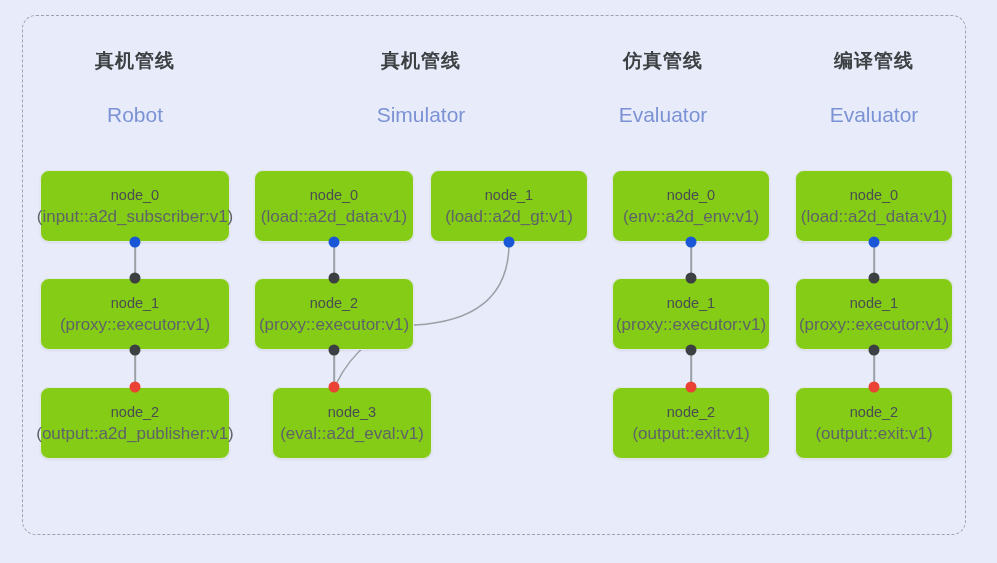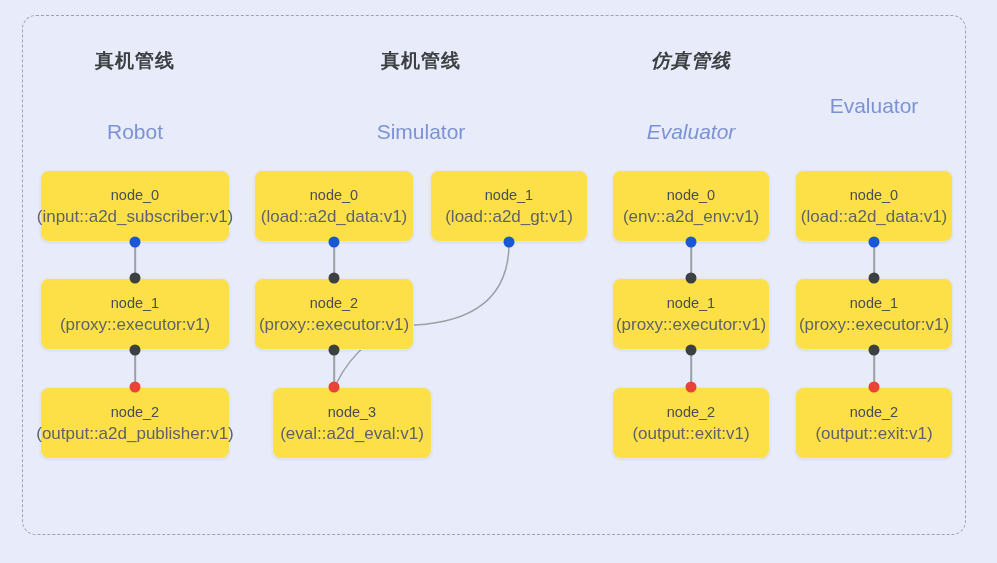--- a/index.html
+++ b/index.html
@@ -43,33 +43,33 @@
   }
   .col-title-cn {
     font-size: 19px;
     font-weight: bold;
     color: #3c4043;
     letter-spacing: 1px;
     line-height: 26px;
     white-space: nowrap;
   }
   .col-title-en {
-    margin-top: 45px;
+    margin-top: 28px;
     font-size: 21px;
     color: #7b92d4;
     line-height: 26px;
     white-space: nowrap;
     font-weight: normal;
   }
 
   
   .node-card {
     position: absolute;
     box-sizing: border-box;
-    background: #fde047;
+    background: #84cc16;
     border: 1px solid #e4e6ea;
     border-radius: 9px;
     box-shadow: 0 1px 2px rgba(60,64,67,0.10);
     display: flex;
     flex-direction: column;
     align-items: center;
     justify-content: center;
     z-index: 3;
   }
   .node-name {
@@ -133,26 +133,27 @@
   <div class="column" style="left:40px; width:190px;">
     <div class="col-title-cn">真机管线</div>
     <div class="col-title-en">Robot</div>
   </div>
 
   <div class="column" style="left:326px; width:190px;">
     <div class="col-title-cn">真机管线</div>
     <div class="col-title-en">Simulator</div>
   </div>
 
-  <div class="column" style="left:596px; width:190px;font-style:italic;">
+  <div class="column" style="left:568px; width:190px;">
     <div class="col-title-cn">仿真管线</div>
     <div class="col-title-en">Evaluator</div>
   </div>
 
   <div class="column" style="left:779px; width:190px;">
+    <div class="col-title-cn">编译管线</div>
     <div class="col-title-en">Evaluator</div>
   </div>
 
   <div class="link-v" style="left:135px; top:242px; height:36px;"></div>
   <div class="link-v" style="left:135px; top:350px; height:36px;"></div>
 
   <div class="link-v" style="left:334px; top:242px; height:36px;"></div>
   <div class="link-v" style="left:334px; top:350px; height:36px;"></div>
 
   <div class="link-v" style="left:691px; top:242px; height:36px;"></div>

